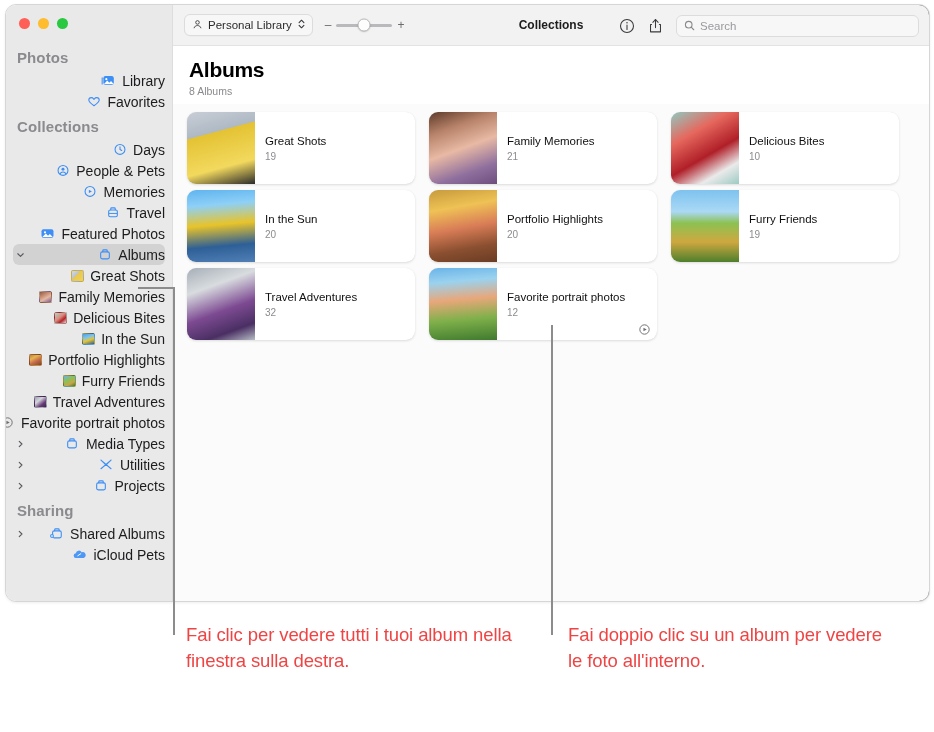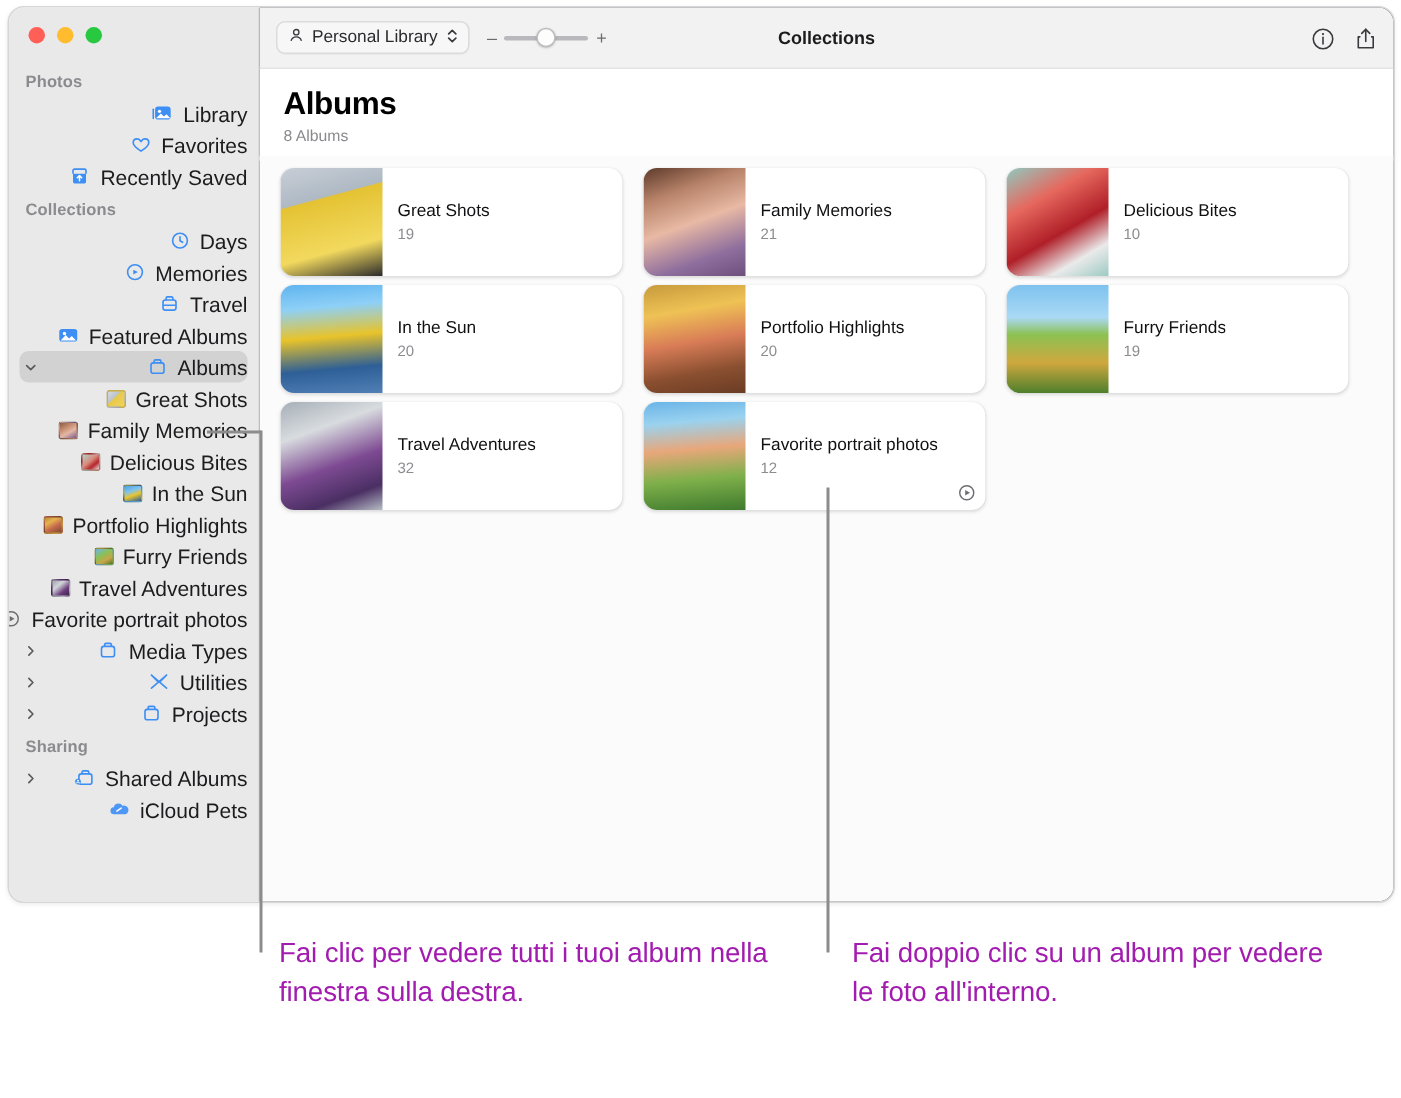--- a/index.html
+++ b/index.html
@@ -32,21 +32,21 @@
     border-right: 1px solid #dddddd;
   }
   .traffic { position: absolute; left: 13px; top: 13px; display: flex; gap: 8px; }
   .light { width: 11px; height: 11px; border-radius: 50%; }
   .light.red { background: #ff5f57; }
   .light.yellow { background: #febc2e; }
   .light.green { background: #28c840; }
 
   .sb-scroll { position: absolute; left:0; top: 38px; width: 100%; bottom: 0; }
   .sb-section {
-    font-size: 11px; color: #8b8b8f; font-weight: 600;
+    font-size: 15px; color: #8b8b8f; font-weight: 600;
     padding: 6px 0 4px 11px; letter-spacing: .1px;
   }
   .sb-item {
     position: relative;
     display: flex; align-items: center;
     height: 21px; margin: 0 7px; padding-left: 14px;
     border-radius: 6px;
     font-size: 14px; color: #1c1c1e;
     white-space: nowrap;
     justify-content: flex-end;
@@ -158,21 +158,21 @@
   .c4 { background: linear-gradient(175deg,#5fb4ef 0%,#8ed0f7 22%,#e8c32a 48%,#2e5f96 76%,#4f7fb5 100%); }
   .c5 { background: linear-gradient(170deg,#c79a3d 0%,#efc255 26%,#d97d57 52%,#8a4f30 78%,#6a3c24 100%); }
   .c6 { background: linear-gradient(180deg,#7ec2ef 0%,#aad9f5 30%,#8cc152 46%,#cfa83f 72%,#4e7f2c 100%); }
   .c7 { background: linear-gradient(160deg,#a6aeb7 0%,#d8dcdf 28%,#7d4a92 58%,#4a2f63 82%,#b5bcc4 100%); }
   .c8 { background: linear-gradient(175deg,#6ab4e8 0%,#9ad2ef 20%,#e8a77a 44%,#7fb04a 70%,#3f7a2e 100%); }
 
   
   .leader { position: absolute; background: #8c8c8c; }
   .callout {
     position: absolute;
-    font-size: 18.5px; line-height: 1.42; color: #a21caf;
+    font-size: 18.5px; line-height: 1.42; color: #ef4444;
     letter-spacing: -.1px;
   }
 </style>
 </head>
 <body>
 
 <div id="stage">
 
   <div class="window">
 
@@ -196,39 +196,39 @@
             <span>Library</span>
           </div>
           <div class="sb-item">
             <span class="ico">
               <svg width="14" height="13" viewBox="0 0 16 15" fill="none" stroke="#3d8ef5" stroke-width="1.25" stroke-linecap="round" stroke-linejoin="round">
                 <path d="M8 12.4C4.2 9.9 2 8.2 2 5.9 2 4.2 3.3 3 4.9 3c1 0 2 .5 2.6 1.4l.5.7.5-.7C9.1 3.5 10.1 3 11.1 3 12.7 3 14 4.2 14 5.9c0 2.3-2.2 4-6 6.5z"></path>
               </svg>
             </span>
             <span>Favorites</span>
           </div>
-          <div class="sb-item">
-            <span class="ico">
-              <svg width="14" height="13" viewBox="0 0 16 15">
-                <path d="M3 5.2V3.1A1.1 1.1 0 0 1 4.1 2h7.8A1.1 1.1 0 0 1 13 3.1v2.1" stroke="#3d8ef5" stroke-width="1.25" fill="none" stroke-linecap="round"></path>
-                <path d="M3 5.6h10v6.2a1.2 1.2 0 0 1-1.2 1.2H4.2A1.2 1.2 0 0 1 3 11.8z" fill="#3d8ef5"></path>
-                <path d="M8 11V7.2M6.3 8.7 8 7l1.7 1.7" stroke="#fff" stroke-width="1.2" stroke-linecap="round" stroke-linejoin="round" fill="none"></path>
-              </svg>
-            </span>
-            <span>Recently Saved</span>
-          </div>
           <div class="sb-section">Collections</div>
           <div class="sb-item">
             <span class="ico">
               <svg width="14" height="13" viewBox="0 0 16 15" fill="none" stroke="#3d8ef5" stroke-width="1.25" stroke-linecap="round" stroke-linejoin="round">
                 <circle cx="8" cy="7.4" r="5.7"></circle>
                 <path d="M8 4.5v3l2 1.2"></path>
               </svg>
             </span>
             <span>Days</span>
+          </div>
+          <div class="sb-item">
+            <span class="ico">
+              <svg width="14" height="13" viewBox="0 0 16 15">
+                <circle cx="8" cy="7.4" r="5.7" fill="none" stroke="#3d8ef5" stroke-width="1.25"></circle>
+                <circle cx="8" cy="6" r="1.7" fill="#3d8ef5"></circle>
+                <path d="M4.5 11.6c.7-1.6 2-2.3 3.5-2.3s2.8.7 3.5 2.3" fill="none" stroke="#3d8ef5" stroke-width="1.25" stroke-linecap="round"></path>
+              </svg>
+            </span>
+            <span>People &amp; Pets</span>
           </div>
           <div class="sb-item">
             <span class="ico">
               <svg width="14" height="13" viewBox="0 0 16 15" fill="none" stroke="#3d8ef5" stroke-width="1.25" stroke-linecap="round" stroke-linejoin="round">
                 <circle cx="8" cy="7.4" r="5.7"></circle>
                 <path d="M6.7 5.5 10.2 7.4 6.7 9.3z" fill="#3d8ef5" stroke="none"></path>
               </svg>
             </span>
             <span>Memories</span>
           </div>
@@ -243,21 +243,21 @@
             <span>Travel</span>
           </div>
           <div class="sb-item">
             <span class="ico">
               <svg width="15" height="13" viewBox="0 0 17 15">
                 <rect x="1.6" y="2.6" width="13.8" height="9.8" rx="2.2" fill="#3d8ef5"></rect>
                 <circle cx="5.6" cy="6.2" r="1.3" fill="#fff"></circle>
                 <path d="M2.6 11.6 6.6 7.4l2.5 2.6 2.1-1.9 3.3 3.5z" fill="#fff"></path>
               </svg>
             </span>
-            <span>Featured Albums</span>
+            <span>Featured Photos</span>
           </div>
           <div class="sb-item selected">
             <span class="twisty">
               <svg width="9" height="9" viewBox="0 0 10 10" fill="none" stroke="#5a5a5e" stroke-width="1.25" stroke-linecap="round" stroke-linejoin="round">
                 <path d="M2 3.6 5 6.6l3-3"></path>
               </svg>
             </span>
             <span class="ico">
               <svg width="14" height="13" viewBox="0 0 16 15">
                 <path d="M5.4 4.4V3.2c0-.6.5-1 1.1-1h3c.6 0 1.1.4 1.1 1v1.2" fill="none" stroke="#3d8ef5" stroke-width="1.25" stroke-linecap="round"></path>
@@ -411,20 +411,29 @@
               <path d="M9 7.8v5" stroke-linecap="round"></path>
             </svg>
           </span>
           <span class="tb-btn">
             <svg width="15" height="16" viewBox="0 0 16 18" fill="none" stroke="#3a3a3e" stroke-width="1.2" stroke-linecap="round" stroke-linejoin="round">
               <path d="M8 1.8v9"></path>
                 <path d="M5 4.8 8 1.8l3 3"></path>
               <path d="M3.6 7.4H2.4v8.2h11.2V7.4h-1.2"></path>
             </svg>
           </span>
+          <div class="searchbox">
+            <span>
+              <svg width="11" height="11" viewBox="0 0 14 14" fill="none" stroke="#8a8a8e" stroke-width="1.4" stroke-linecap="round">
+                <circle cx="6" cy="6" r="4.2"></circle>
+                  <path d="M9.2 9.2 12.4 12.4"></path>
+              </svg>
+            </span>
+            <span class="ph">Search</span>
+          </div>
         </div>
       </div>
 
       <div class="pagehead">
         <h1>Albums</h1>
         <div class="sub">8 Albums</div>
       </div>
 
       <div class="grid" id="album-grid">
           <div class="card">

